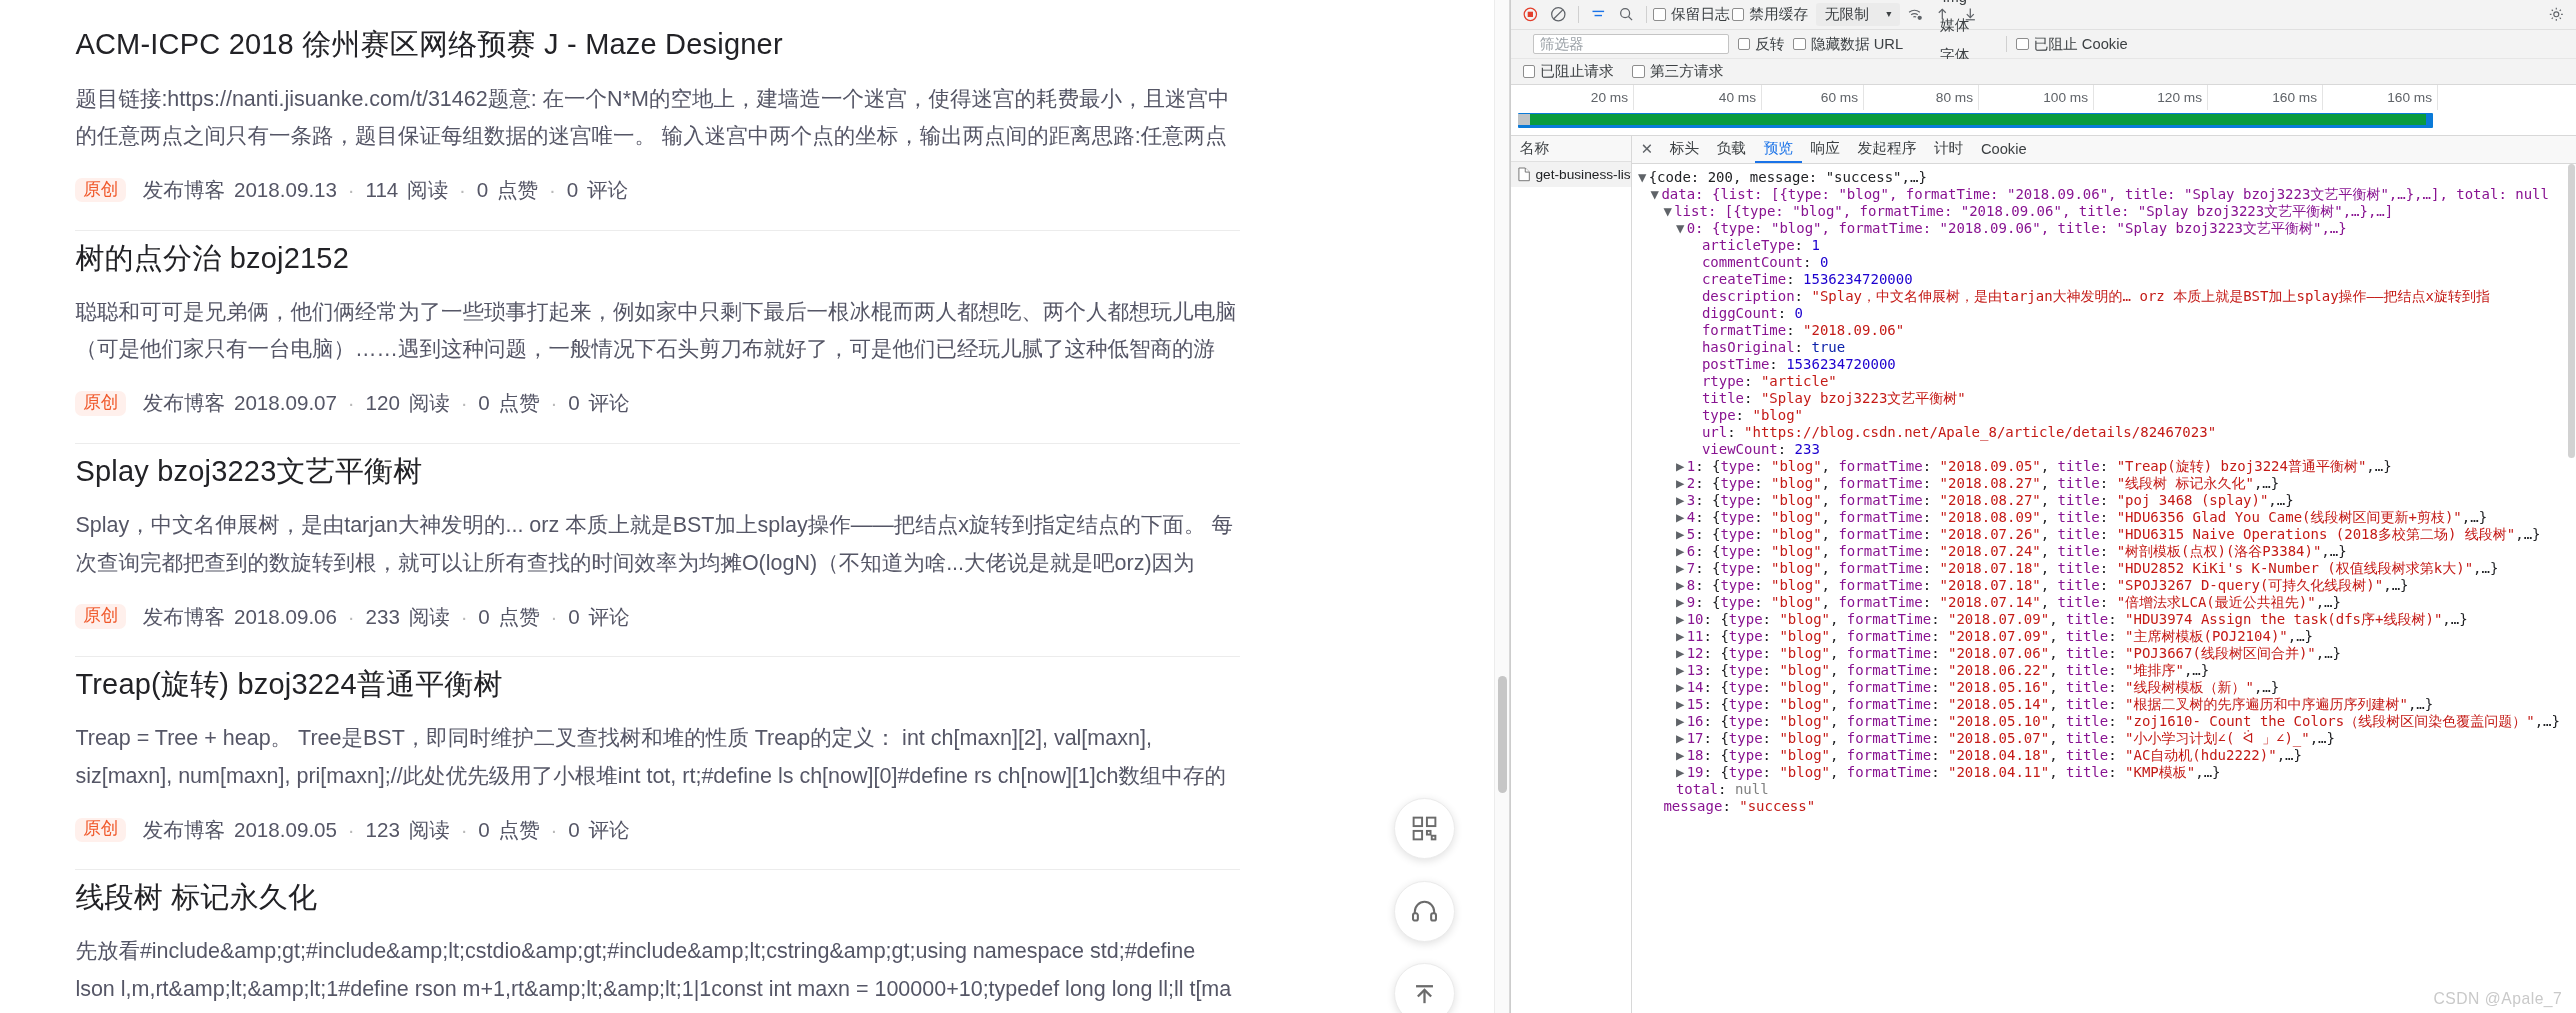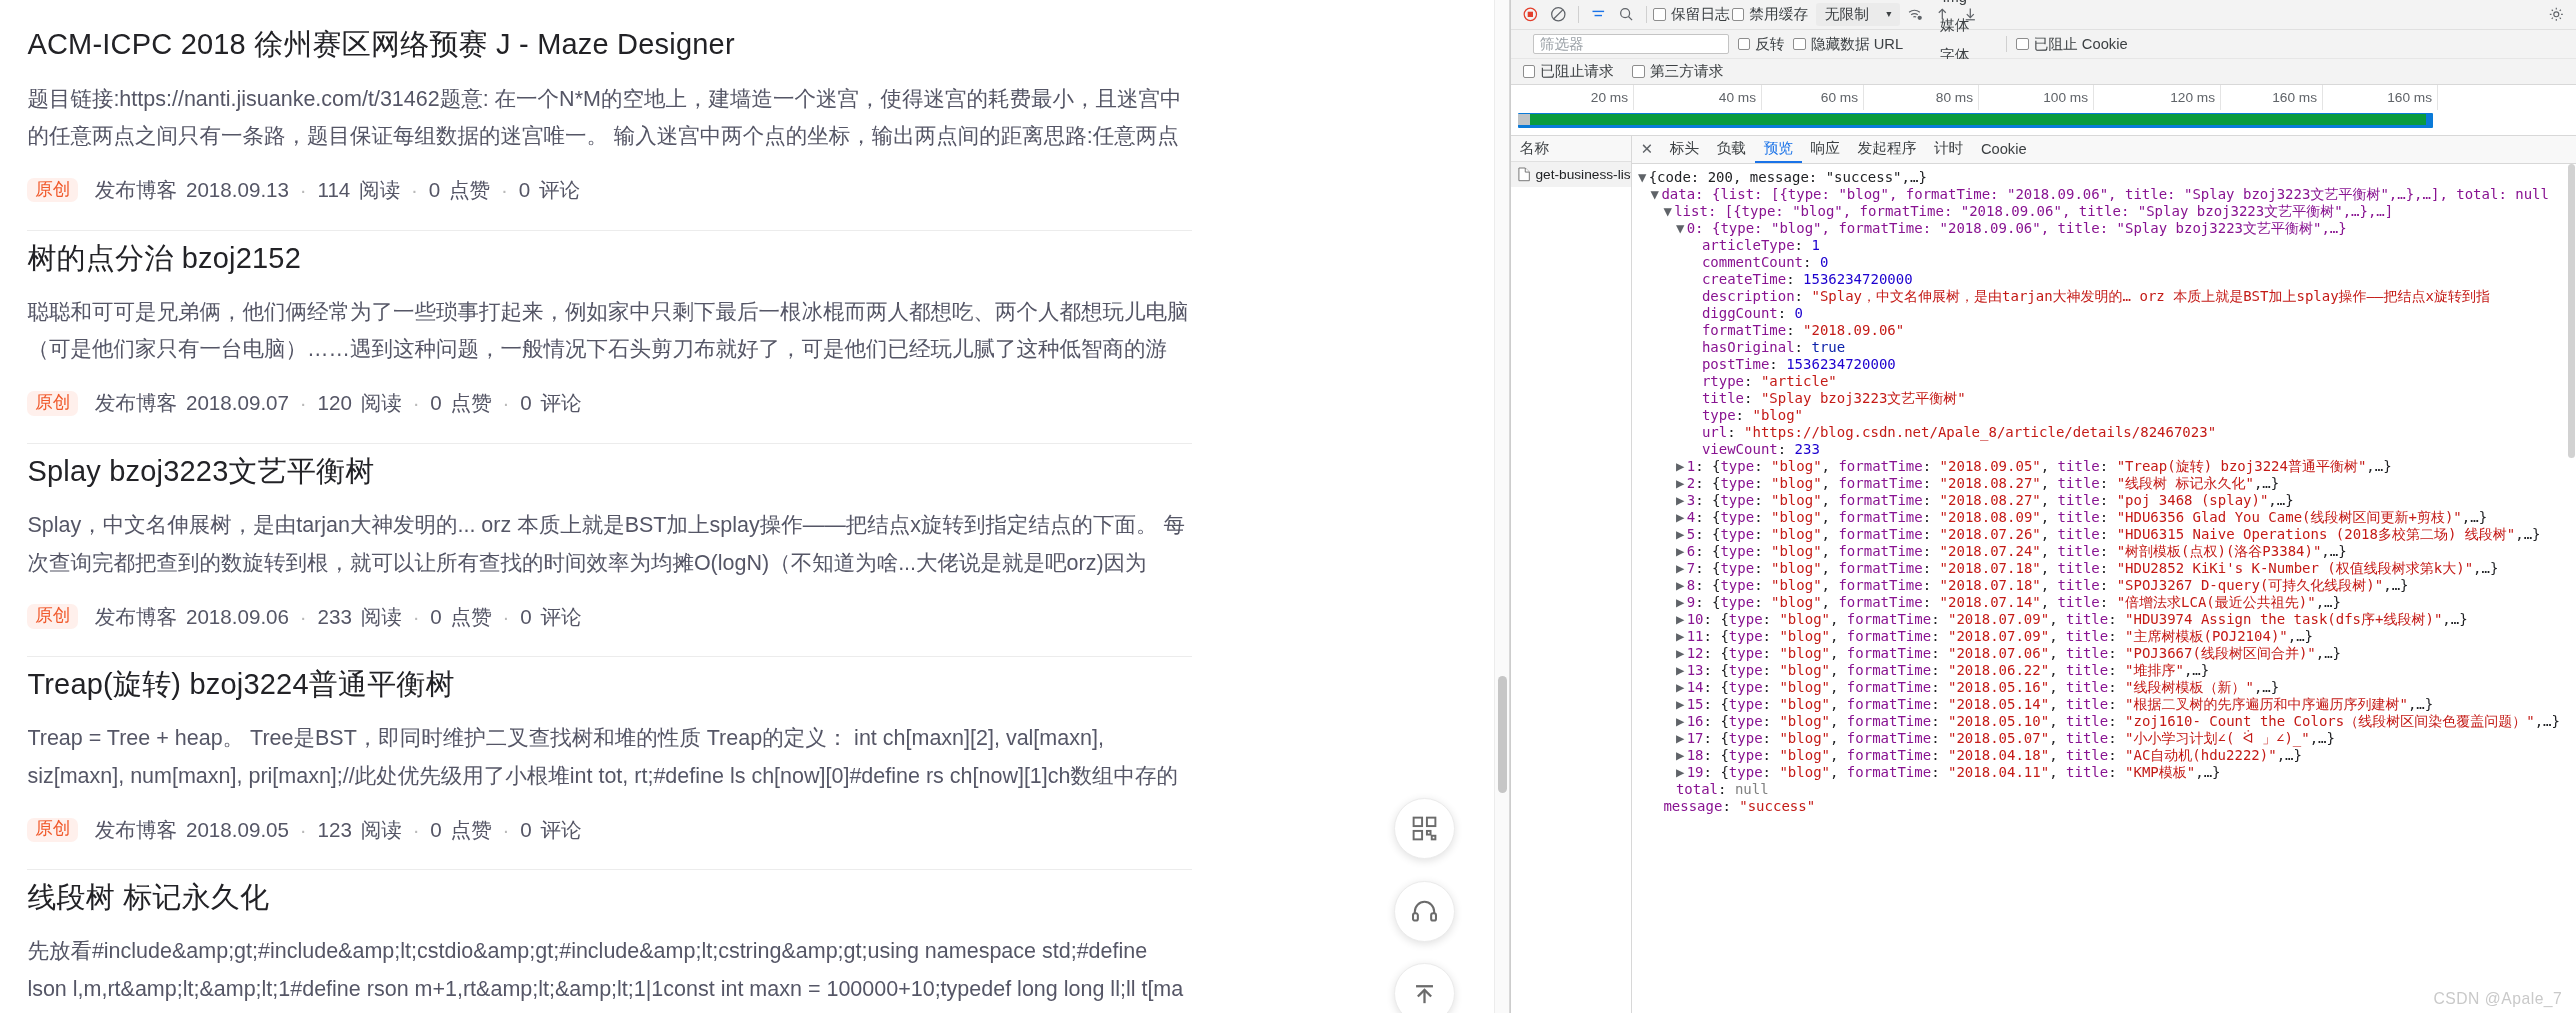--- a/index.html
+++ b/index.html
@@ -9,20 +9,21 @@
     font-family: "Liberation Sans", "DejaVu Sans", sans-serif;
     overflow: hidden;
   }
   #root { display: flex; width: 2576px; height: 1013px; }
 
   
   .page-pane {
     width: 1510px; height: 1013px; position: relative;
     background: #fff; overflow: hidden;
     border-right: 1px solid #d8d8d8;
+    padding-left: 48px;
   }
   .page-scroll { padding: 17.6px 0 0 27.4px; width: 1510px; }
   .content-col { width: 1165px; }
 
   .post { padding: 5.9px 0 0 0; }
   .post + .post { border-top: 1px solid #ececec; }
   .post-title {
     font-size: 29px; line-height: 1.5; color: #222226;
     font-weight: 400; letter-spacing: 0.2px;
     white-space: nowrap; overflow: hidden;
@@ -438,21 +439,21 @@
           </div>
           <div class="ov-tick" style="left: 0px; width: 353px;">
             <span>60 ms</span>
           </div>
           <div class="ov-tick" style="left: 0px; width: 468px;">
             <span>80 ms</span>
           </div>
           <div class="ov-tick" style="left: 0px; width: 583px;">
             <span>100 ms</span>
           </div>
-          <div class="ov-tick" style="left: 0px; width: 697px; margin-left: 13px;">
+          <div class="ov-tick" style="left: 0px; width: 697px;">
             <span>120 ms</span>
           </div>
           <div class="ov-tick" style="left: 0px; width: 812px;">
             <span>160 ms</span>
           </div>
           <div class="ov-tick" style="left: 0px; width: 927px;">
             <span>160 ms</span>
           </div>
         </div>
       <div class="ov-bars">

